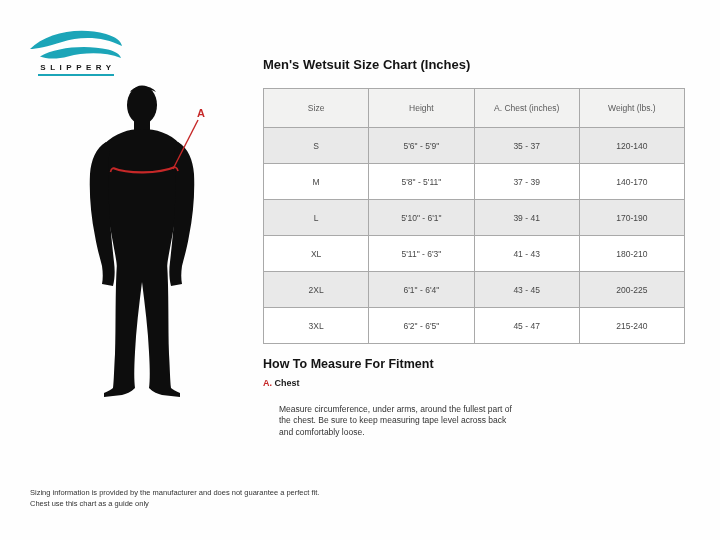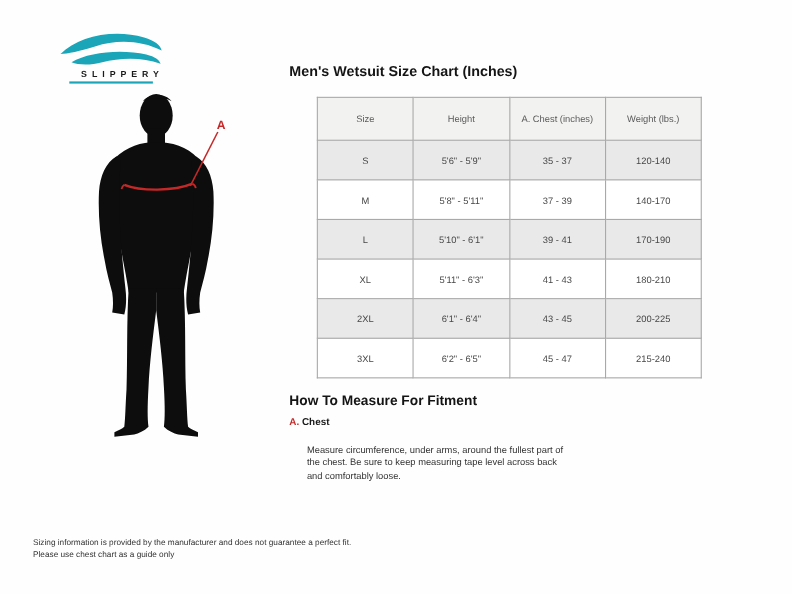--- a/index.html
+++ b/index.html
@@ -2,39 +2,39 @@
 <html><head>
 <meta charset="utf-8">
 <style>
   html,body{margin:0;padding:0;background:#ffffff;}
   #page{
     position:relative;width:720px;height:540px;background:#fefefe;
     font-family:"Liberation Sans", sans-serif;overflow:hidden;
   }
 
   
-  .logo{position:absolute;left:53px;top:28px;width:96px;text-align:right;}
+  .logo{position:absolute;left:28px;top:28px;width:96px;text-align:center;}
   .logo svg{display:block;width:96px;height:34px;}
   .brand{
     font-size:8px;font-weight:bold;letter-spacing:4.5px;color:#1a1a1a;
     margin-top:1px;text-indent:4px;
   }
   .brand-underline{height:2px;width:76px;background:#1ba5b8;margin:2px auto 0 auto;}
 
   
   .figure{position:absolute;left:80px;top:84px;width:130px;height:320px;}
   .figure svg{display:block;width:130px;height:320px;overflow:visible;}
 
   
   .chart-title{
     position:absolute;left:263px;top:57px;font-size:13px;font-weight:bold;color:#141414;text-align:right;
   }
   table.size-table{
-    position:absolute;left:263px;top:88px;width:350px;
-    border-collapse:collapse;table-layout:fixed;margin-left:25px;
+    position:absolute;left:263px;top:88px;width:422px;
+    border-collapse:collapse;table-layout:fixed;
   }
   .size-table th,.size-table td{
     border:1px solid #a9a9a9;text-align:center;vertical-align:middle;
     font-weight:normal;
   }
   .size-table th{height:36px;background:#f2f2f1;color:#5a5a5a;font-size:8.5px;}
   .size-table td{height:33px;color:#474747;font-size:8.5px;background:#ffffff;}
   .size-table tr.shaded td{background:#e9e9e9;}
 
   
@@ -143,16 +143,16 @@
   </table>
 
   <div class="measure">
     <div class="measure-heading">How To Measure For Fitment</div>
     <div class="measure-item"><span class="red">A.</span><span> Chest</span></div>
     <p class="measure-desc">Measure circumference, under arms, around the fullest part of the chest. Be sure to keep measuring tape level across back and comfortably loose.</p>
   </div>
 
   <div class="footer">
     <div>Sizing information is provided by the manufacturer and does not guarantee a perfect fit.</div>
-    <div>Please use chest chart as a guide only</div>
+    <div>Chest use this chart as a guide only</div>
   </div>
 
 </div>
 
 </body></html>

